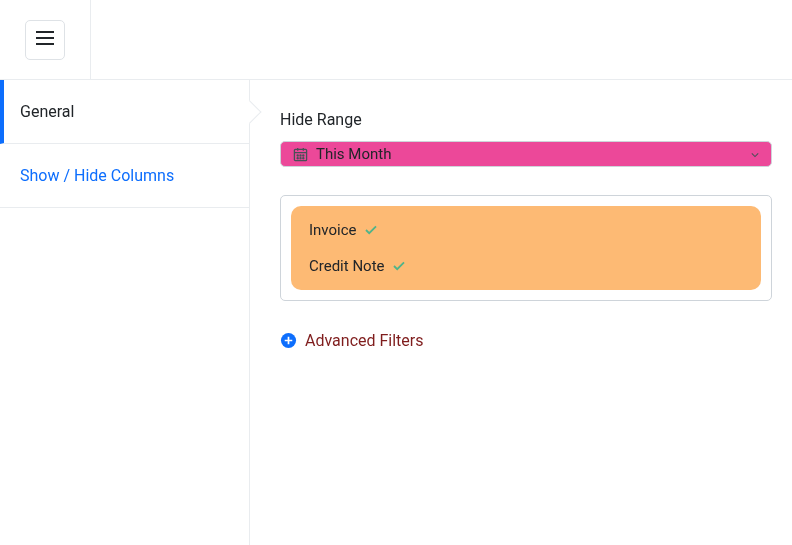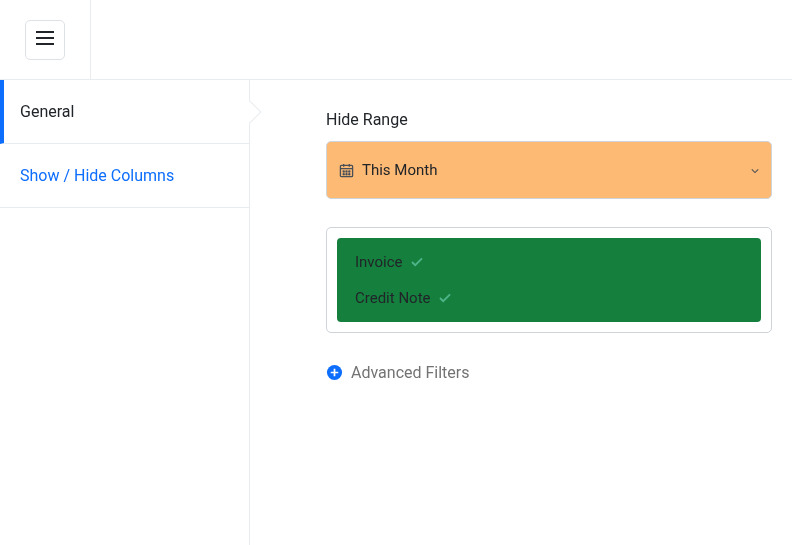--- a/index.html
+++ b/index.html
@@ -38,21 +38,20 @@
   }
   .page-title {
     font-size: 27px;
     font-weight: 500;
     margin-left: 24px;
     color: #212529;
   }
   .body {
     display: flex;
     height: calc(545px - 80px);
-    gap: 46px;
   }
   .sidebar {
     width: 250px;
     border-right: 1px solid #e9ecef;
     background: #fff;
     position: relative;
   }
   .sidebar-item {
     height: 64px;
     display: flex;
@@ -89,27 +88,27 @@
   .field-block { margin-bottom: 28px; }
   .field-label {
     font-size: 16px;
     color: #212529;
     margin-bottom: 12px;
   }
   .select-control {
     width: 100%;
     border: 1px solid #ced4da;
     border-radius: 5px;
-    height: 58px;
+    height: 26px;
     display: flex;
     align-items: center;
     padding: 0 12px;
     position: relative;
     cursor: pointer;
-    background: #fdba74;
+    background: #ec4899;
   }
   .select-control .icon-left {
     margin-right: 8px;
     color: #495057;
     display: flex;
     align-items: center;
   }
   .select-control .value { color: #212529; font-size: 15px; }
   .select-control .caret {
     position: absolute;
@@ -127,41 +126,41 @@
     margin-bottom: 14px;
   }
   .section-title { font-size: 16px; }
   .link-action { color: #0d6efd; font-size: 16px; cursor: pointer; }
   .entities-box {
     border: 1px solid #ced4da;
     border-radius: 5px;
     padding: 10px;
   }
   .entities-inner {
-    background: #15803d;
-    border-radius: 4px;
+    background: #fdba74;
+    border-radius: 10px;
     padding: 6px 0;
   }
   .entity-item {
     display: flex;
     align-items: center;
     padding: 9px 18px;
     font-size: 15px;
     cursor: pointer;
   }
   .entity-item .check {
     margin-left: 8px;
     color: #4caf90;
     display: flex;
     align-items: center;
   }
   .adv-filters {
     display: flex;
     align-items: center;
-    color: #737373;
+    color: #7f1d1d;
     font-size: 16px;
     cursor: pointer;
     margin-top: 30px;
   }
   .adv-filters .plus-circle { margin-right: 8px; display:flex; align-items:center; }
 </style>
 </head>
 <body>
 
 <div class="header">

